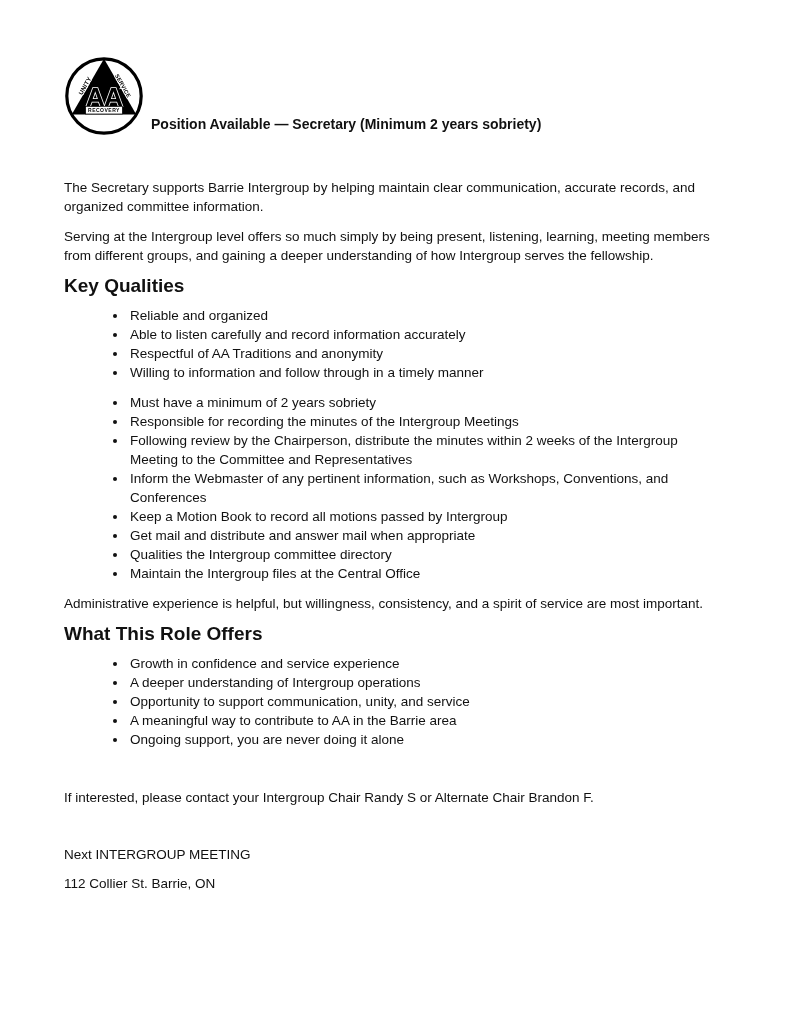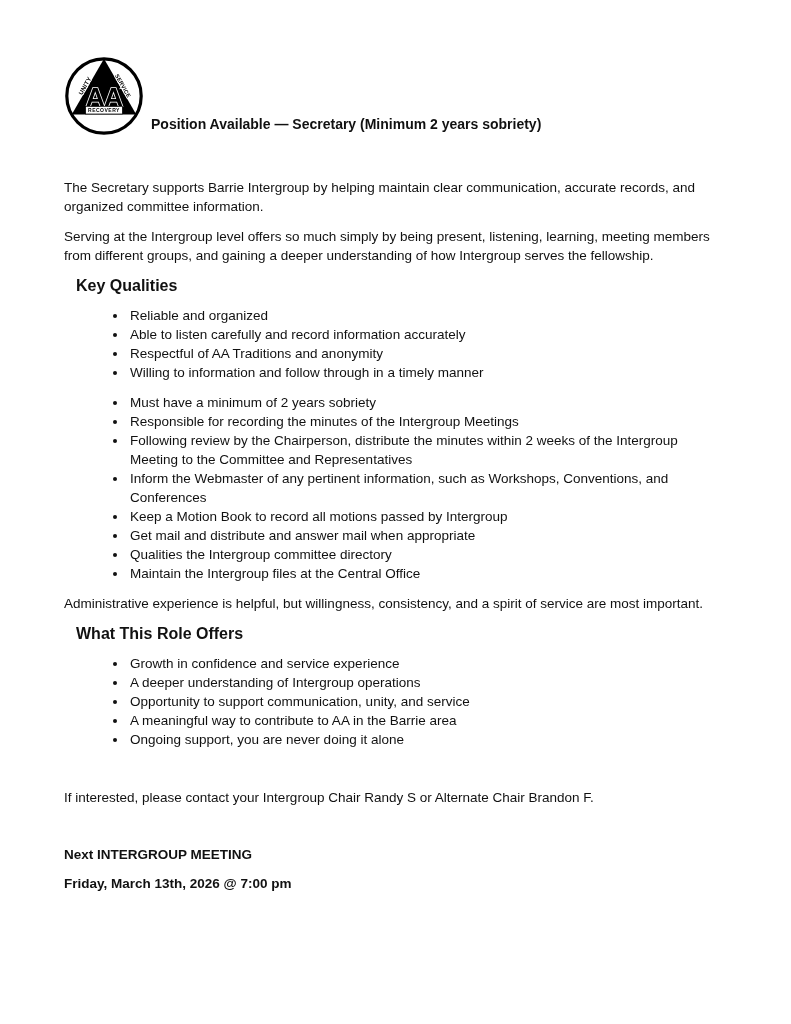--- a/index.html
+++ b/index.html
@@ -26,34 +26,34 @@
   .doc-title {
     font-size: 14px;
     font-weight: bold;
     line-height: 22px;
     padding-bottom: 1px;
     white-space: nowrap;
   }
   .content { width: 665px; }
   .content p { margin: 0 0 11px 0; }
   .content h3 {
-    font-size: 16px;
+    font-size: 19px;
     font-weight: bold;
-    margin: 3px 0 11px 12px;
+    margin: 3px 0 11px 0;
     line-height: 19px;
   }
   .content ul {
     margin: 0 0 11px 0;
     padding-left: 48px;
     list-style-type: disc;
   }
   .content li { padding-left: 2px; margin-left: 16px; }
   .contact-line { margin-top: 39px !important; }
   .meeting-line {
-    font-weight: bold;
+    font-weight: normal;
     margin: 0 0 10px 0 !important;
   }
   .meeting-block { margin-top: 38px; }
 </style>
 </head>
 <body>
 
 <div class="page">
 
   <div class="header">
@@ -101,17 +101,17 @@
       <li>A deeper understanding of Intergroup operations</li>
       <li>Opportunity to support communication, unity, and service</li>
       <li>A meaningful way to contribute to AA in the Barrie area</li>
       <li>Ongoing support, you are never doing it alone</li>
     </ul>
 
     <p class="contact-line">If interested, please contact your Intergroup Chair Randy S or Alternate Chair Brandon F.</p>
 
     <div class="meeting-block">
       <p class="meeting-line">Next INTERGROUP MEETING</p>
-      <p class="meeting-line">Friday, March 13th, 2026 @ 7:00 pm</p>
+      <p class="meeting-line">112 Collier St. Barrie, ON</p>
     </div>
 
   </div>
 </div>
 
 </body></html>

